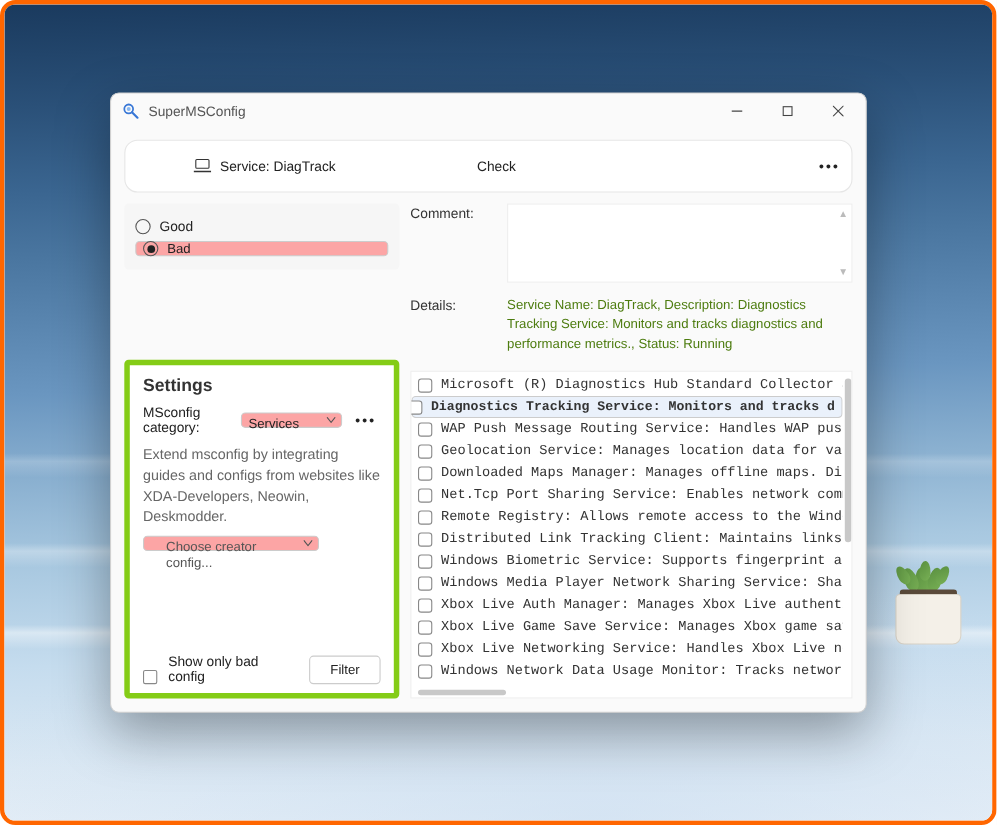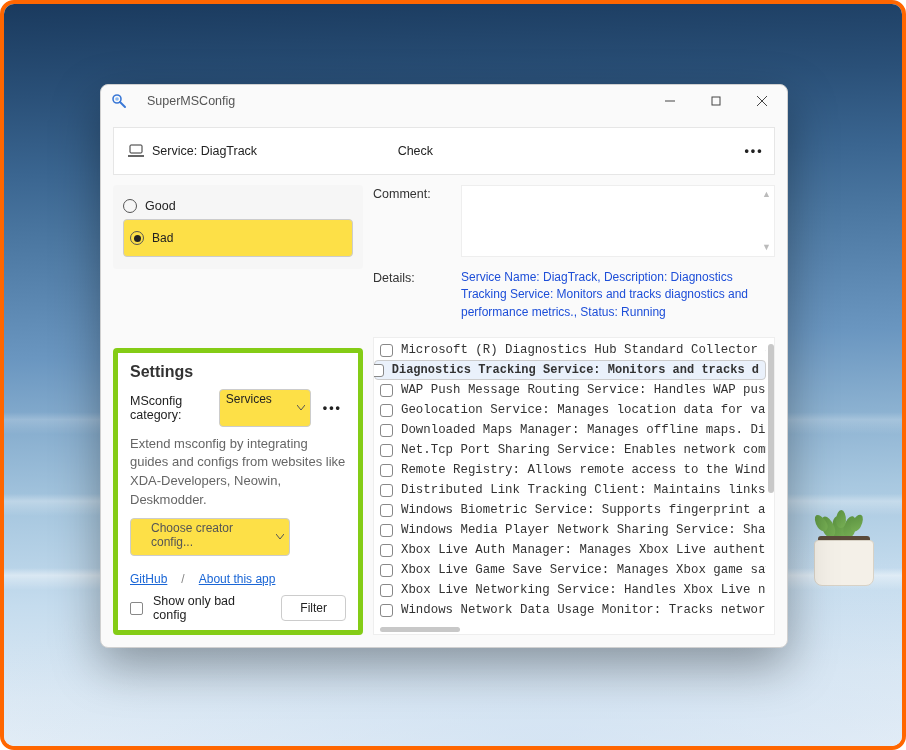--- a/index.html
+++ b/index.html
@@ -31,62 +31,62 @@
   .l4{ width:10px;height:18px; bottom:58px; left:32px; transform:rotate(2deg);}
   .l5{ width:10px;height:18px; bottom:54px; left:48px; transform:rotate(28deg);}
   .l6{ width:10px;height:18px; bottom:54px; left:12px; transform:rotate(-32deg);}
 
   .window {
     position:absolute; left:96px; top:80px; width:688px; height:564px;
     background:#fafafa; border:1px solid #d0d0d0; border-radius:8px;
     box-shadow: 0 18px 48px rgba(0,0,0,0.35);
     display:flex; flex-direction:column; font-size:12.5px; color:#222;
   }
-  .titlebar { height:32px; display:flex; align-items:center; padding:0 2px 0 10px;gap:12px; }
+  .titlebar { height:32px; display:flex; align-items:center; padding:0 2px 0 10px; }
   .titlebar .icon { width:16px; height:16px; margin-right:8px; display:flex; align-items:center; justify-content:center; }
   .title { color:#555; font-size:12.5px; }
   .winbtns { margin-left:auto; display:flex; }
   .winbtn { width:46px; height:30px; display:flex; align-items:center; justify-content:center; color:#444; border-radius:6px; }
   .winbtn svg { width:10px; height:10px; }
 
-  .toolbar { margin:10px 12px 0 12px; height:48px; background:#fff; border:1px solid #e6e6e6; border-radius:0; display:flex; align-items:center; }
+  .toolbar { margin:10px 12px 0 12px; height:48px; background:#fff; border:1px solid #e6e6e6; border-radius:12px; display:flex; align-items:center;padding-left:48px; }
   .toolbar .service { display:flex; align-items:center; gap:8px; padding:0 14px; width:170px; }
   .toolbar .tbtn { flex:0 0 auto; padding:0 20px; height:100%; display:flex; align-items:center; justify-content:center; color:#222; }
   .toolbar .sp { flex:1; }
   .toolbar .more { width:40px; text-align:center; }
 
   .body { flex:1; display:flex; padding:10px 12px 12px 12px; gap:10px; min-height:0; }
   .left { width:250px; display:flex; flex-direction:column; gap:6px; }
   .radios { background:#f6f6f6; border-radius:4px; padding:8px 10px 12px 10px; }
   .radio { display:flex; align-items:center; gap:8px; padding:6px 0; }
   .radio .dot { width:14px; height:14px; border:1.2px solid #555; border-radius:50%; display:flex; align-items:center; justify-content:center; }
   .radio.sel .dot::after { content:""; width:7px; height:7px; background:#222; border-radius:50%; }
   .spacer1 { height:70px; }
 
   .settings { background:#fff; border:5px solid #84cc16; border-radius:4px; padding:10px 12px 8px 12px; display:flex; flex-direction:column; gap:8px; flex:1; }
   .settings h3 { font-size:16px; font-weight:600; color:#333; }
   .row { display:flex; align-items:center; gap:8px; }
-  .sel { height:38px; border:1px solid #ccc; border-radius:4px; background:#fde047; padding:2px 20px 2px 6px; font-size:12px; position:relative; min-width:92px; }
+  .sel { height:14px; border:1px solid #ccc; border-radius:4px; background:#fca5a5; padding:2px 20px 2px 6px; font-size:12px; position:relative; min-width:92px; }
   .sel .chev { position:absolute; right:5px; top:50%; transform:translateY(-50%); }
   .hint { color:#666; font-size:13px; line-height:1.45; }
   .creator { width:160px;padding-left:20px; }
   .pushdown { flex:1; }
   .links { display:flex; align-items:center; gap:14px; font-size:12px; }
   .links a { color:#1a66d6; text-decoration:underline; }
   .links .sep { color:#888; }
-  .footer { display:flex; align-items:center; gap:10px; }
+  .footer { display:flex; align-items:flex-end; gap:10px; }
   .chk { width:13px; height:13px; border:1px solid #888; border-radius:2px; background:#fff; }
   .btn { height:26px; border:1px solid #ccc; border-radius:4px; background:#fff; font-size:12px; padding:0 18px; display:flex; align-items:center; }
 
   .right { flex:1; display:flex; flex-direction:column; gap:6px; min-width:0; }
   .labelCol { width:80px; color:#333; padding-top:2px; }
   .fieldRow { display:flex; gap:8px; align-items:flex-start; }
   .comment { flex:1; background:#fff; border:1px solid #eee; height:72px; padding:4px 6px; font-size:12px; line-height:1.4; position:relative; color:#333; }
   .scrollhint { position:absolute; right:2px; width:10px; color:#bbb; font-size:9px; }
-  .details { flex:1; font-size:12px; line-height:1.45; color:#1d4ed8; }
+  .details { flex:1; font-size:12px; line-height:1.45; color:#4d7c0f; }
 
   .list { flex:1; background:#fff; border:1px solid #eee; margin-top:10px; overflow:hidden; position:relative; font-family: Consolas, "Courier New", monospace; font-size:12.4px; }
   .list .inner { position:absolute; top:2px; left:0; right:8px; bottom:0; overflow:hidden; }
   .li { display:flex; align-items:center; gap:8px; height:20px; padding:0 6px; white-space:nowrap; color:#333; }
   .li .cb { width:13px; height:13px; border:1.2px solid #888; border-radius:3px; flex-shrink:0; background:#fff; }
   .li.bold { font-weight:700; }
   .li.sel { background:#eaf1fb;justify-content:flex-end; }
   .vscroll { position:absolute; right:0; top:6px; bottom:24px; width:6px; }
   .vthumb { position:absolute; right:0; top:0; width:6px; height:56%; background:#c8c8c8; border-radius:3px; }
   .hscroll { position:absolute; left:6px; bottom:2px; height:5px; width:80px; background:#c8c8c8; border-radius:3px; }
@@ -192,25 +192,20 @@
             <div class="hint">Extend msconfig by integrating guides and configs from websites like XDA-Developers, Neowin, Deskmodder.</div>
             <div class="sel creator">
               <span style="color:#555;">Choose creator config...</span>
               <span class="chev">
                 <svg width="8" height="6" viewBox="0 0 8 6">
                     <path d="M0 0 L4 5 L8 0" fill="none" stroke="#555" stroke-width="1"></path>
                   </svg>
               </span>
             </div>
             <div class="pushdown"></div>
-            <div class="links">
-              <a href="#">GitHub</a>
-              <span class="sep">/</span>
-              <a href="#">About this app</a>
-            </div>
             <div class="footer">
               <span class="chk"></span>
               <span style="flex:1;">Show only bad config</span>
               <div class="btn">Filter</div>
             </div>
           </div>
         </div>
 
         <div class="right">
           <div class="fieldRow">

